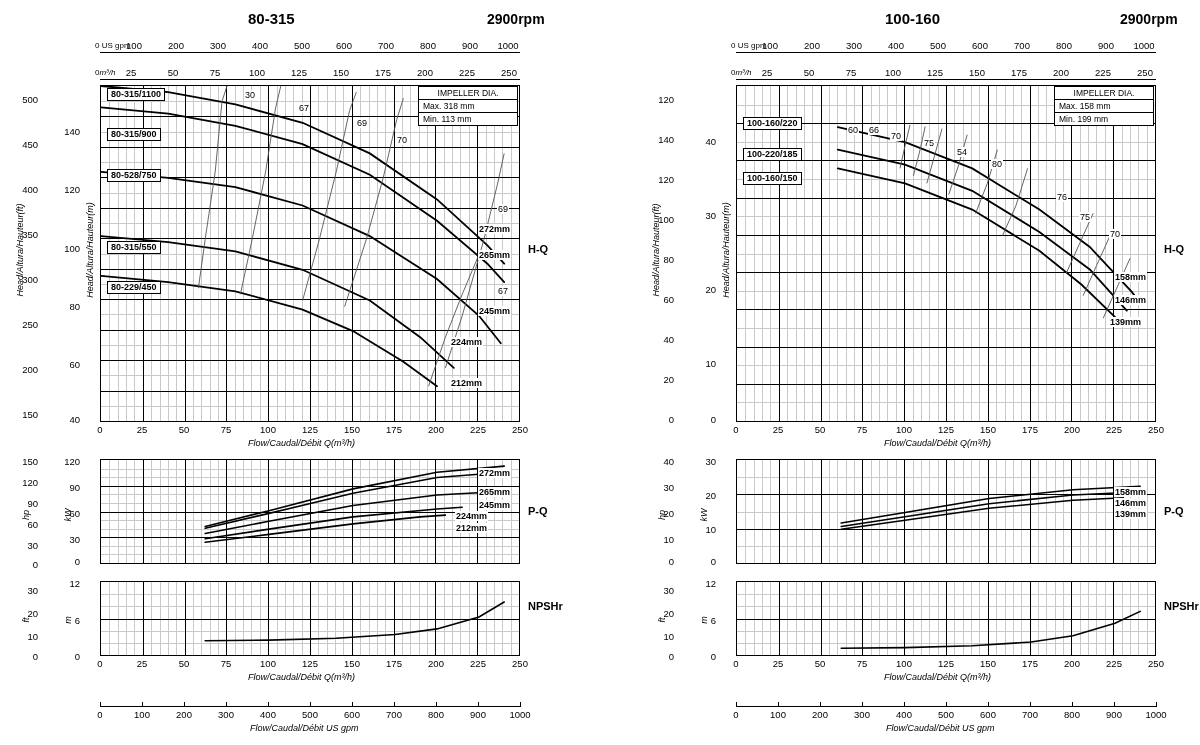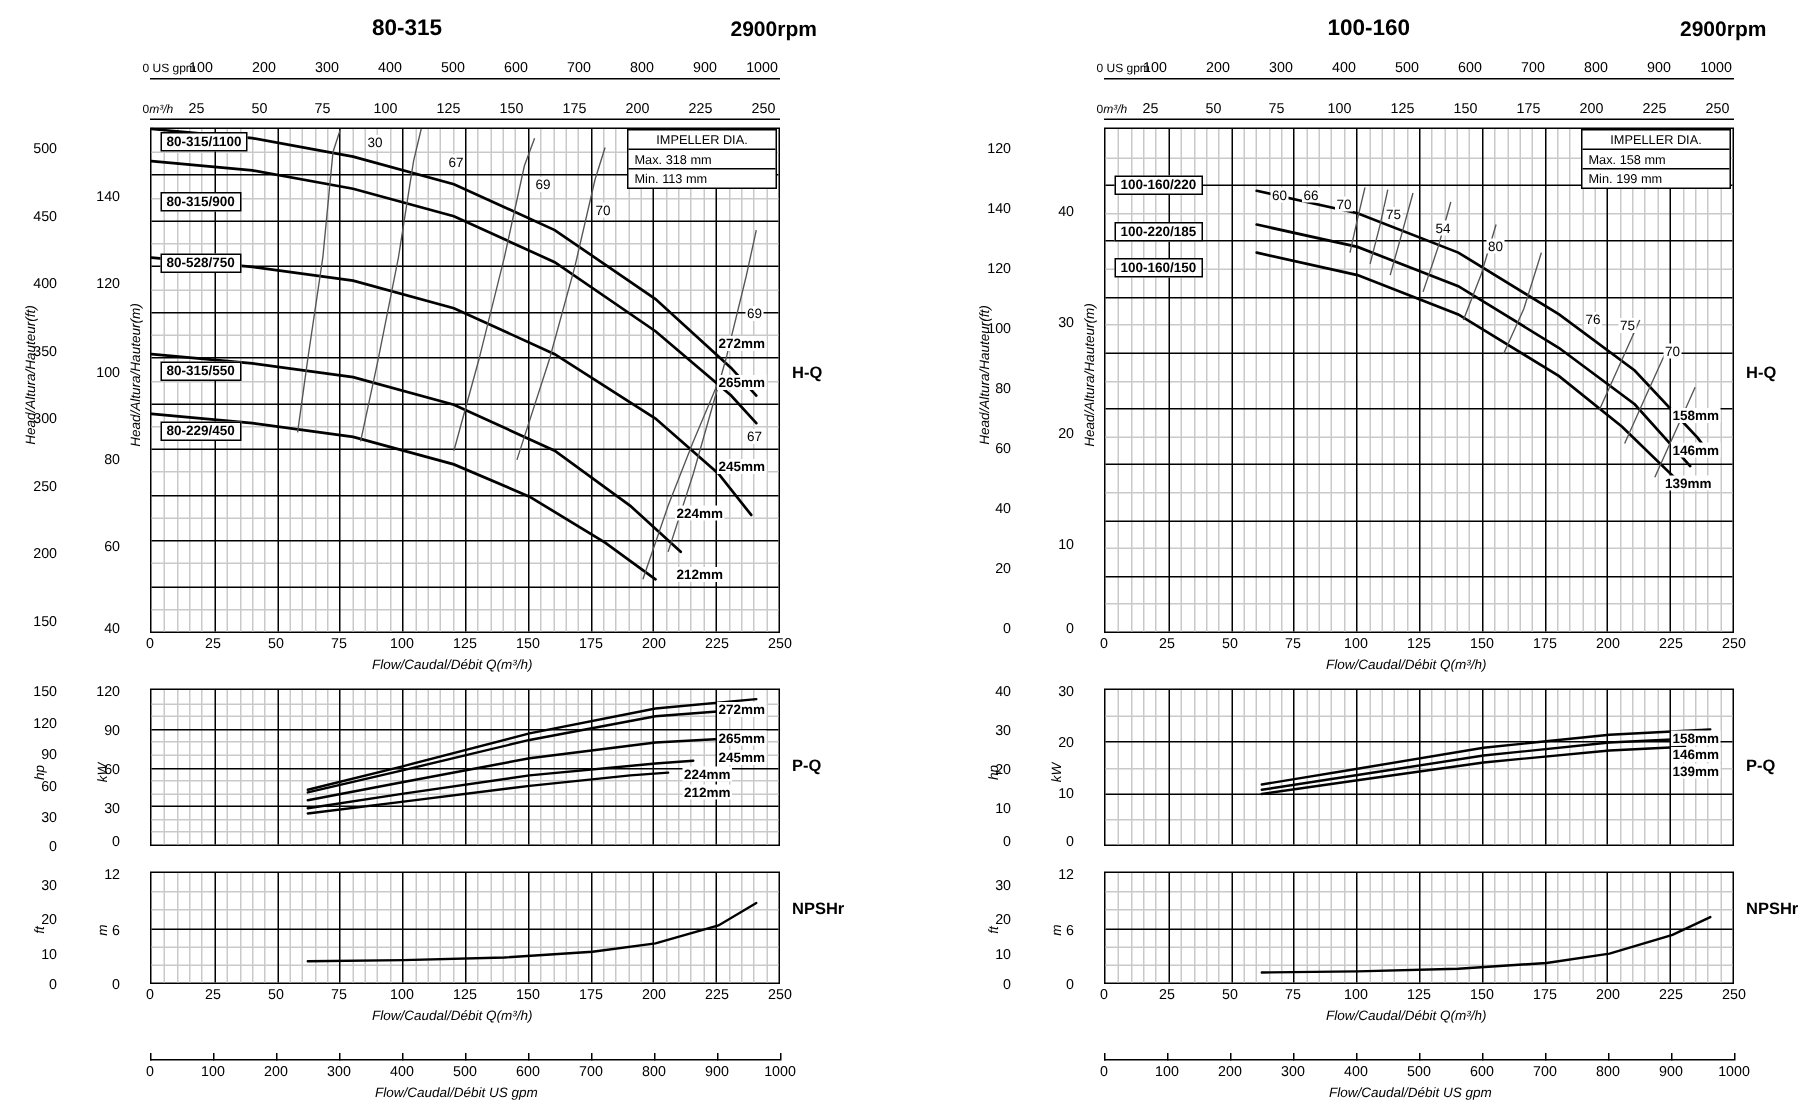--- a/index.html
+++ b/index.html
@@ -577,21 +577,21 @@
     <div class="dimlabel" style="left:514px;top:272px;">158mm</div>
     <div class="dimlabel" style="left:514px;top:295px;">146mm</div>
     <div class="dimlabel" style="left:509px;top:317px;">139mm</div>
 
     <div class="efflabel" style="left:247px;top:125px;">60</div>
     <div class="efflabel" style="left:268px;top:125px;">66</div>
     <div class="efflabel" style="left:290px;top:131px;">70</div>
     <div class="efflabel" style="left:323px;top:138px;">75</div>
     <div class="efflabel" style="left:356px;top:147px;">54</div>
     <div class="efflabel" style="left:391px;top:159px;">80</div>
-    <div class="efflabel" style="left:456px;top:208px;text-align:center;">76</div>
+    <div class="efflabel" style="left:456px;top:192px;text-align:center;">76</div>
     <div class="efflabel" style="left:479px;top:212px;">75</div>
     <div class="efflabel" style="left:509px;top:229px;">70</div>
 
     <div class="legendbox" style="left:454px;top:86px;width:98px;">
       <div class="lh">IMPELLER DIA.</div>
       <div class="lr">Max.  158 mm</div>
       <div class="lr">Min.  199 mm</div>
     </div>
 
     <div class="sidetag" style="left:564px;top:243px;">H-Q</div>

